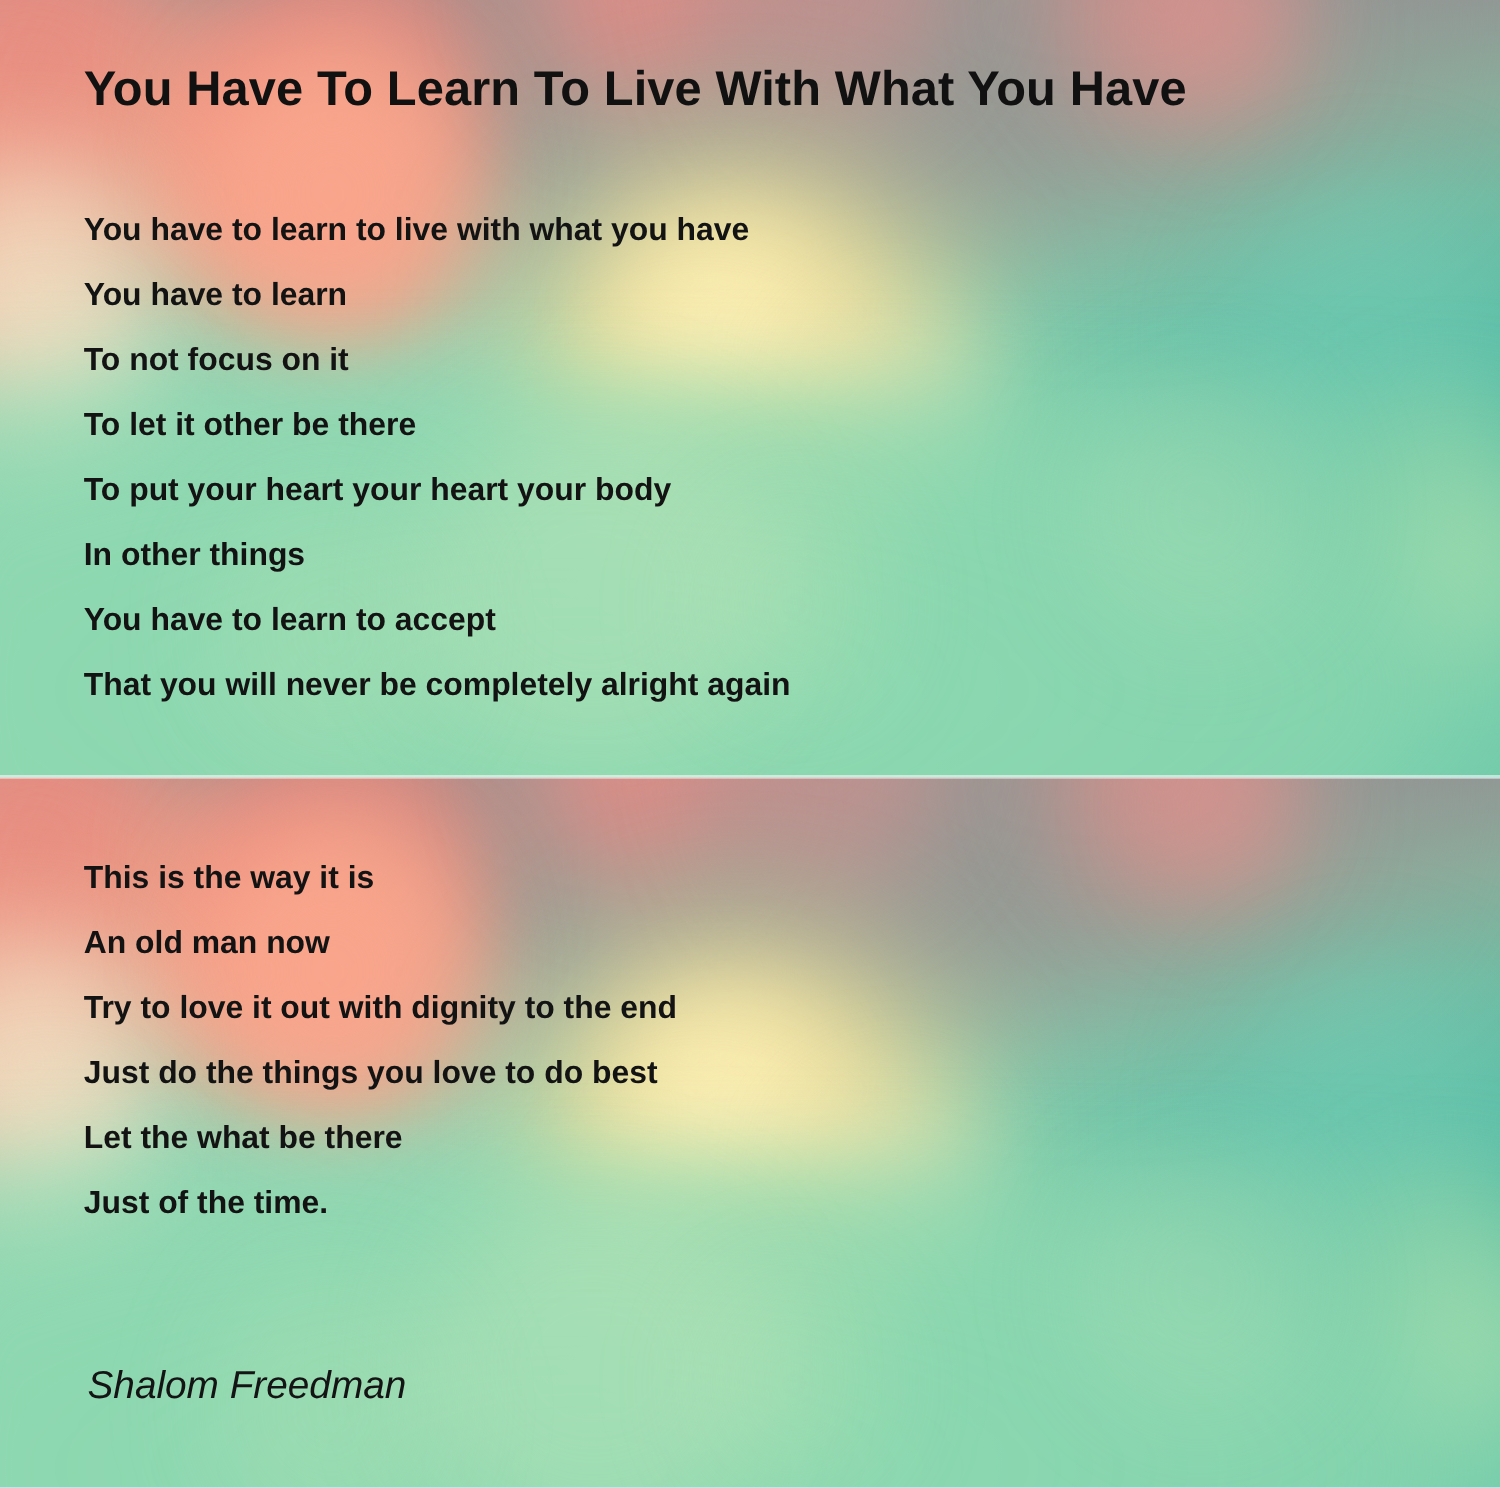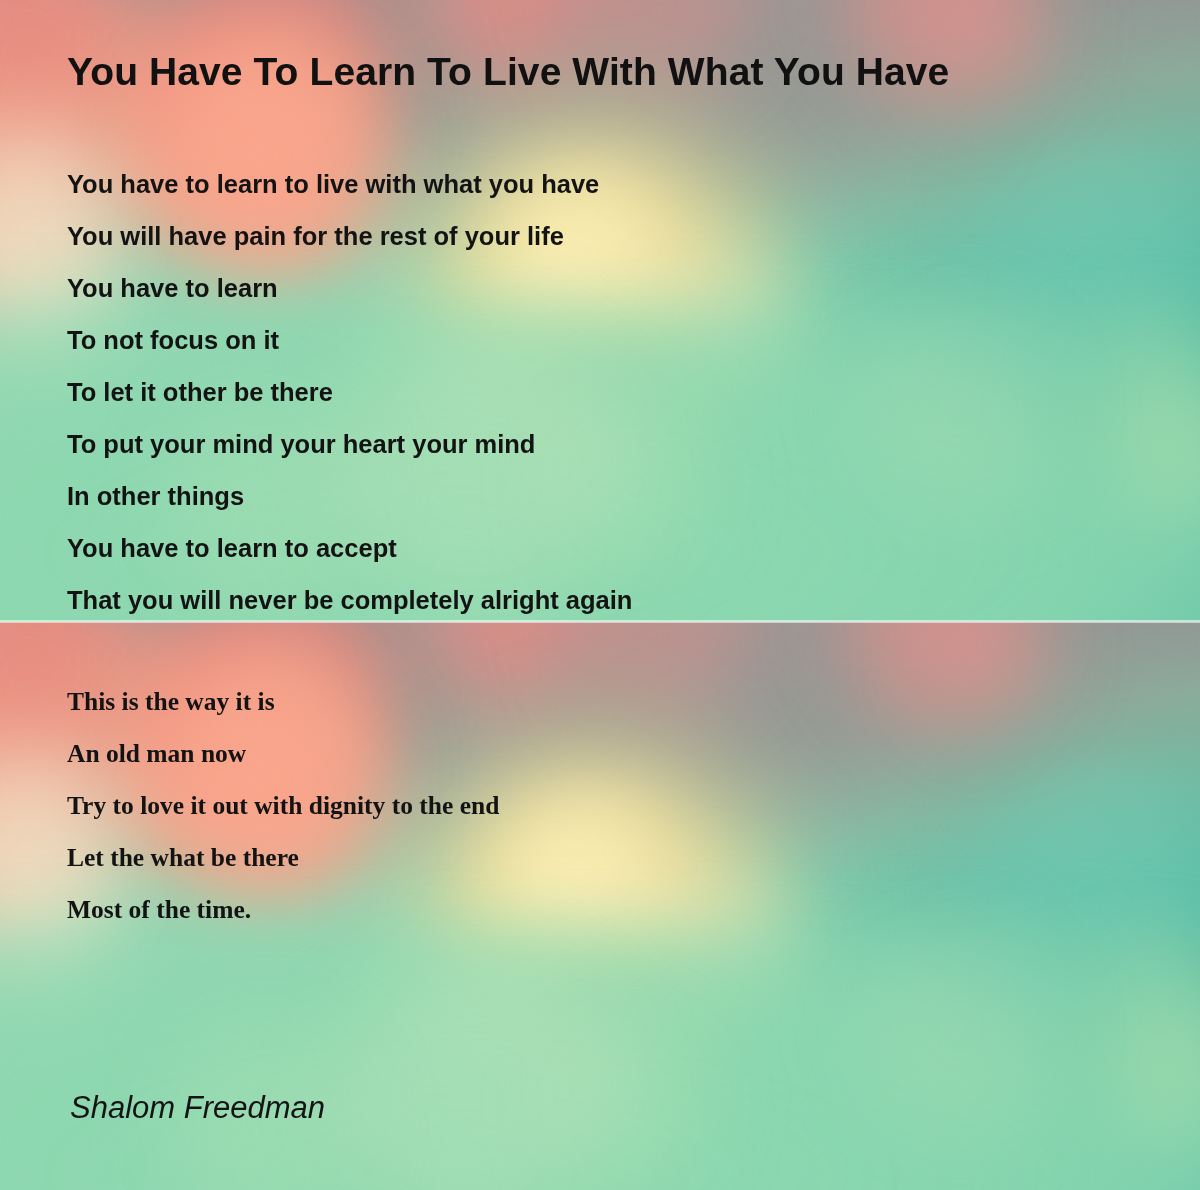--- a/index.html
+++ b/index.html
@@ -103,21 +103,21 @@
     color: #111111;
     letter-spacing: 0.1px;
     white-space: nowrap;
   }
 
   .stanza {
     position: absolute;
     left: 67px;
   }
   .stanza-1 { top: 158px; }
-  .stanza-2 { top: 676px; font-family: Liberation Serif, serif; }
+  .stanza-2 { top: 676px; }
 
   .poem-line {
     font-size: 25.5px;
     font-weight: bold;
     color: #131313;
     line-height: 52px;
     white-space: nowrap;
   }
 
   .poem-author {
@@ -220,34 +220,34 @@
   </div>
 
   <div class="panel-split"></div>
 
   <div class="content">
 
     <div class="poem-title">You Have To Learn To Live With What You Have</div>
 
     <div class="stanza stanza-1">
       <div class="poem-line">You have to learn to live with what you have</div>
-      <div class="poem-line">You will have pain for the rest of your life</div>
       <div class="poem-line">You have to learn</div>
       <div class="poem-line">To not focus on it</div>
       <div class="poem-line">To let it other be there</div>
-      <div class="poem-line">To put your mind your heart your mind</div>
+      <div class="poem-line">To put your heart your heart your body</div>
       <div class="poem-line">In other things</div>
       <div class="poem-line">You have to learn to accept</div>
       <div class="poem-line">That you will never be completely alright again</div>
     </div>
 
     <div class="stanza stanza-2">
       <div class="poem-line">This is the way it is</div>
       <div class="poem-line">An old man now</div>
       <div class="poem-line">Try to love it out with dignity to the end</div>
+      <div class="poem-line">Just do the things you love to do best</div>
       <div class="poem-line">Let the what be there</div>
-      <div class="poem-line">Most of the time.</div>
+      <div class="poem-line">Just of the time.</div>
     </div>
 
     <div class="poem-author">Shalom Freedman</div>
 
   </div>
 </div>
 
 </body></html>

